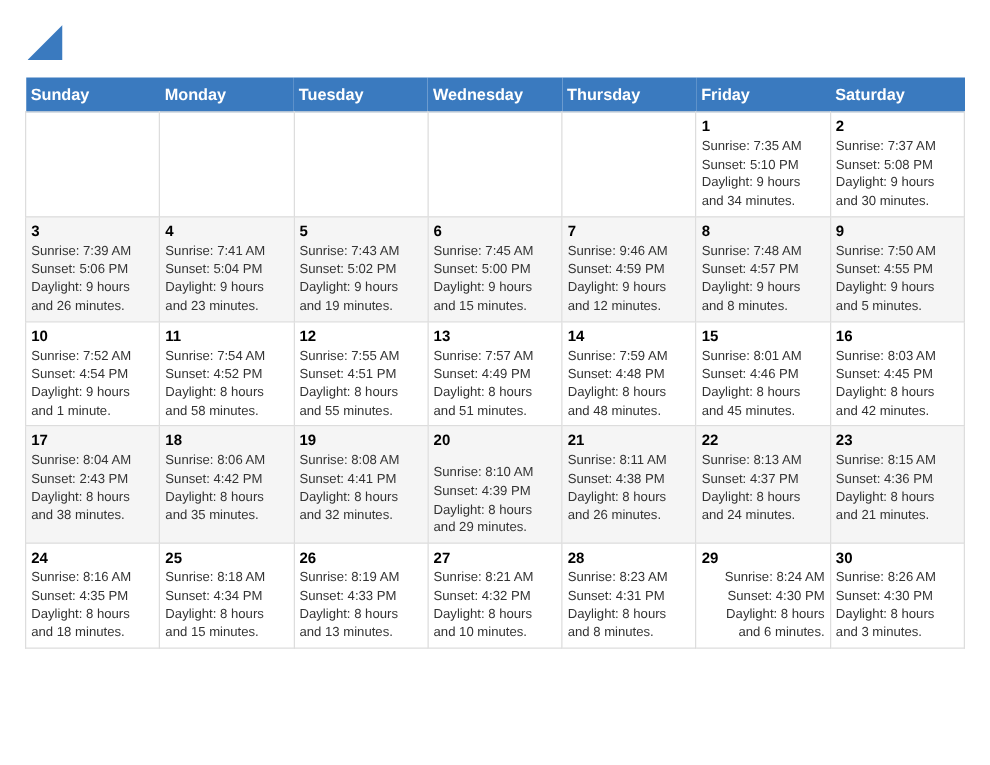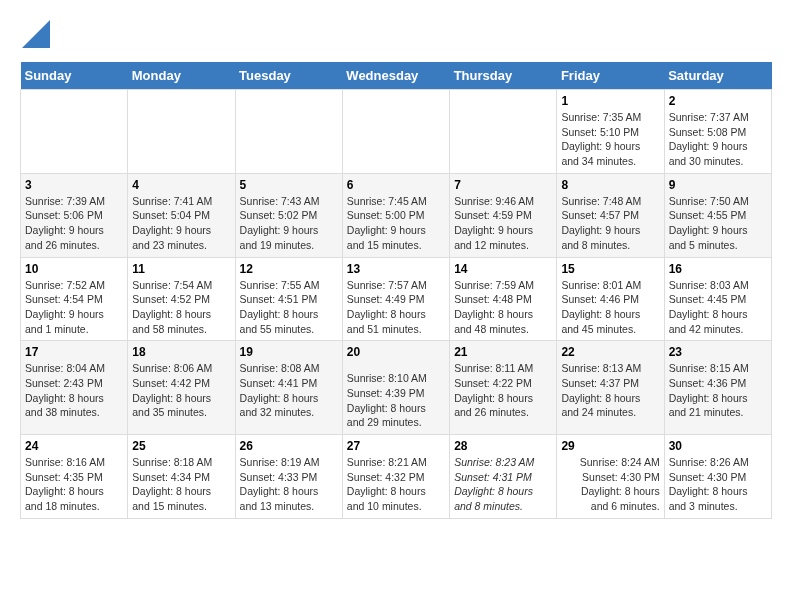--- a/index.html
+++ b/index.html
@@ -246,21 +246,21 @@
         </td>
         <td>
           <span class="day-num">20</span>
           <div class="day-info" style="white-space: pre-line; margin-top: 12px;">Sunrise: 8:10 AM
 Sunset: 4:39 PM
 Daylight: 8 hours and 29 minutes.</div>
         </td>
         <td>
           <span class="day-num">21</span>
           <div class="day-info" style="white-space: pre-line;">Sunrise: 8:11 AM
-Sunset: 4:22 PM
+Sunset: 4:38 PM
 Daylight: 8 hours and 26 minutes.</div>
         </td>
         <td>
           <span class="day-num">22</span>
           <div class="day-info" style="white-space: pre-line;">Sunrise: 8:13 AM
 Sunset: 4:37 PM
 Daylight: 8 hours and 24 minutes.</div>
         </td>
         <td>
           <span class="day-num">23</span>
@@ -289,21 +289,21 @@
 Daylight: 8 hours and 13 minutes.</div>
         </td>
         <td>
           <span class="day-num">27</span>
           <div class="day-info" style="white-space: pre-line;">Sunrise: 8:21 AM
 Sunset: 4:32 PM
 Daylight: 8 hours and 10 minutes.</div>
         </td>
         <td>
           <span class="day-num">28</span>
-          <div class="day-info" style="white-space: pre-line; font-style: italic;">Sunrise: 8:23 AM
+          <div class="day-info" style="white-space: pre-line;">Sunrise: 8:23 AM
 Sunset: 4:31 PM
 Daylight: 8 hours and 8 minutes.</div>
         </td>
         <td>
           <span class="day-num">29</span>
           <div class="day-info" style="white-space: pre-line; text-align: right;">Sunrise: 8:24 AM
 Sunset: 4:30 PM
 Daylight: 8 hours and 6 minutes.</div>
         </td>
         <td>

